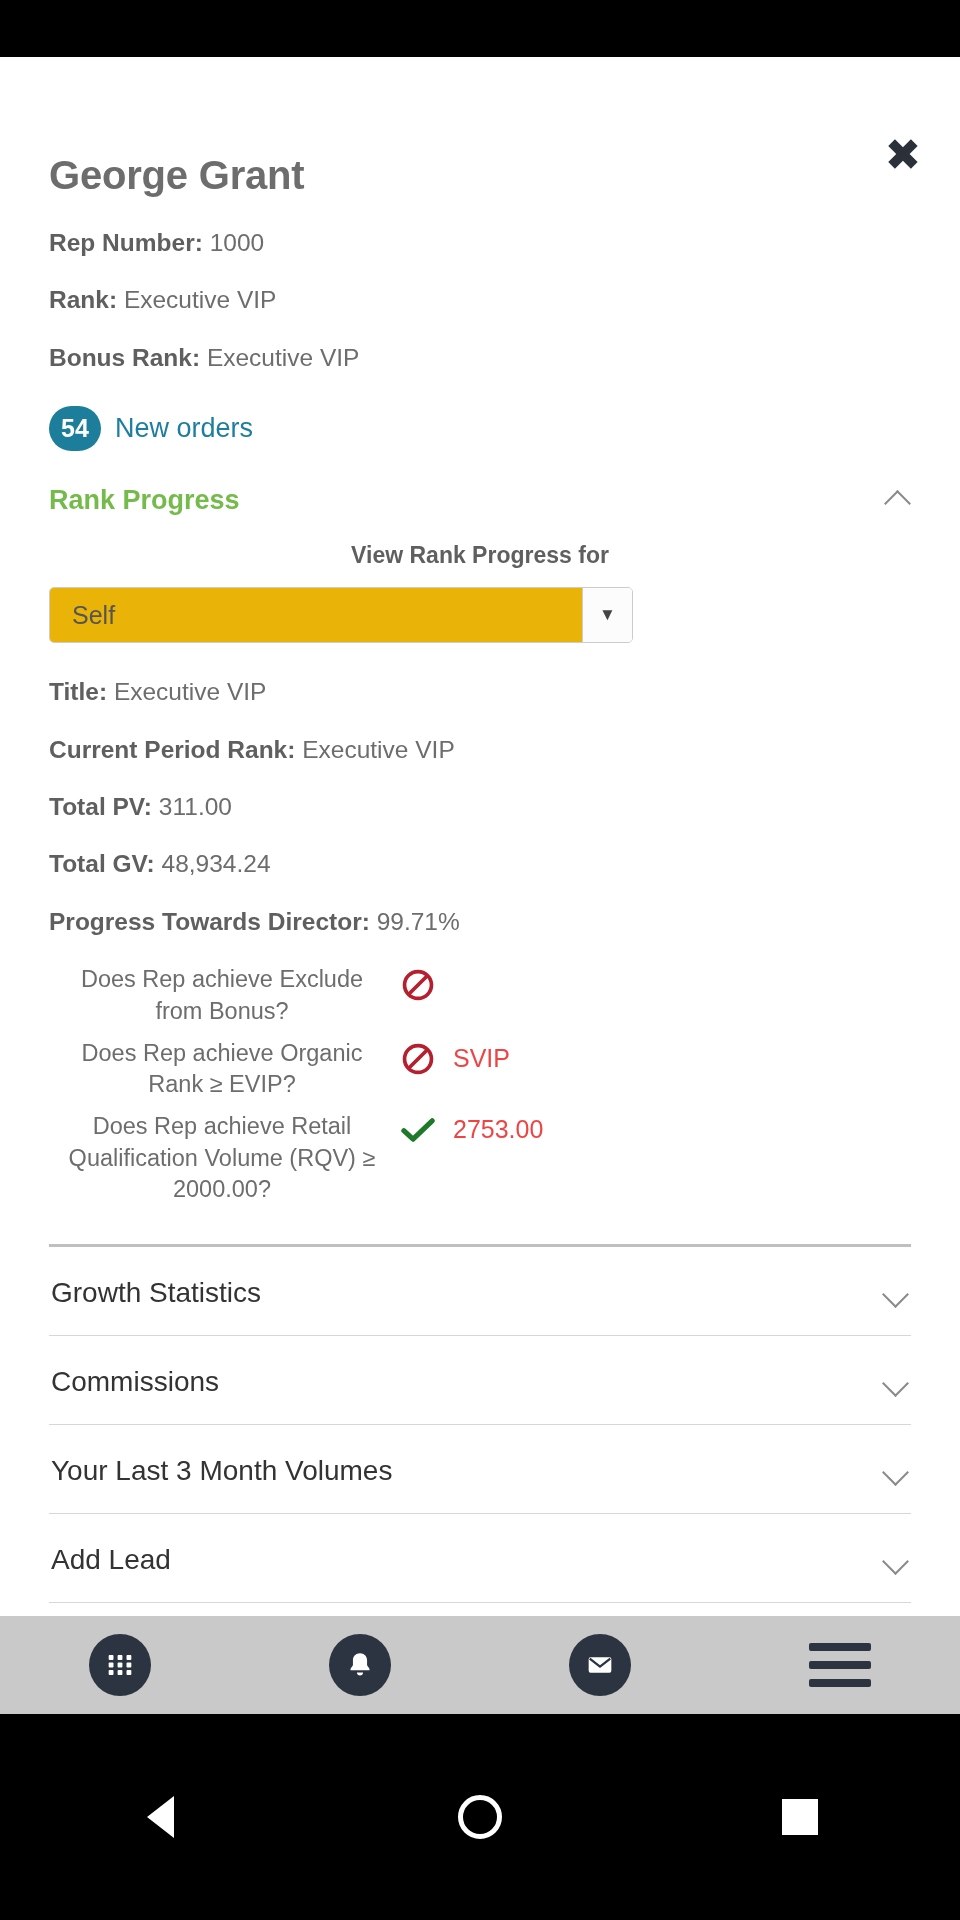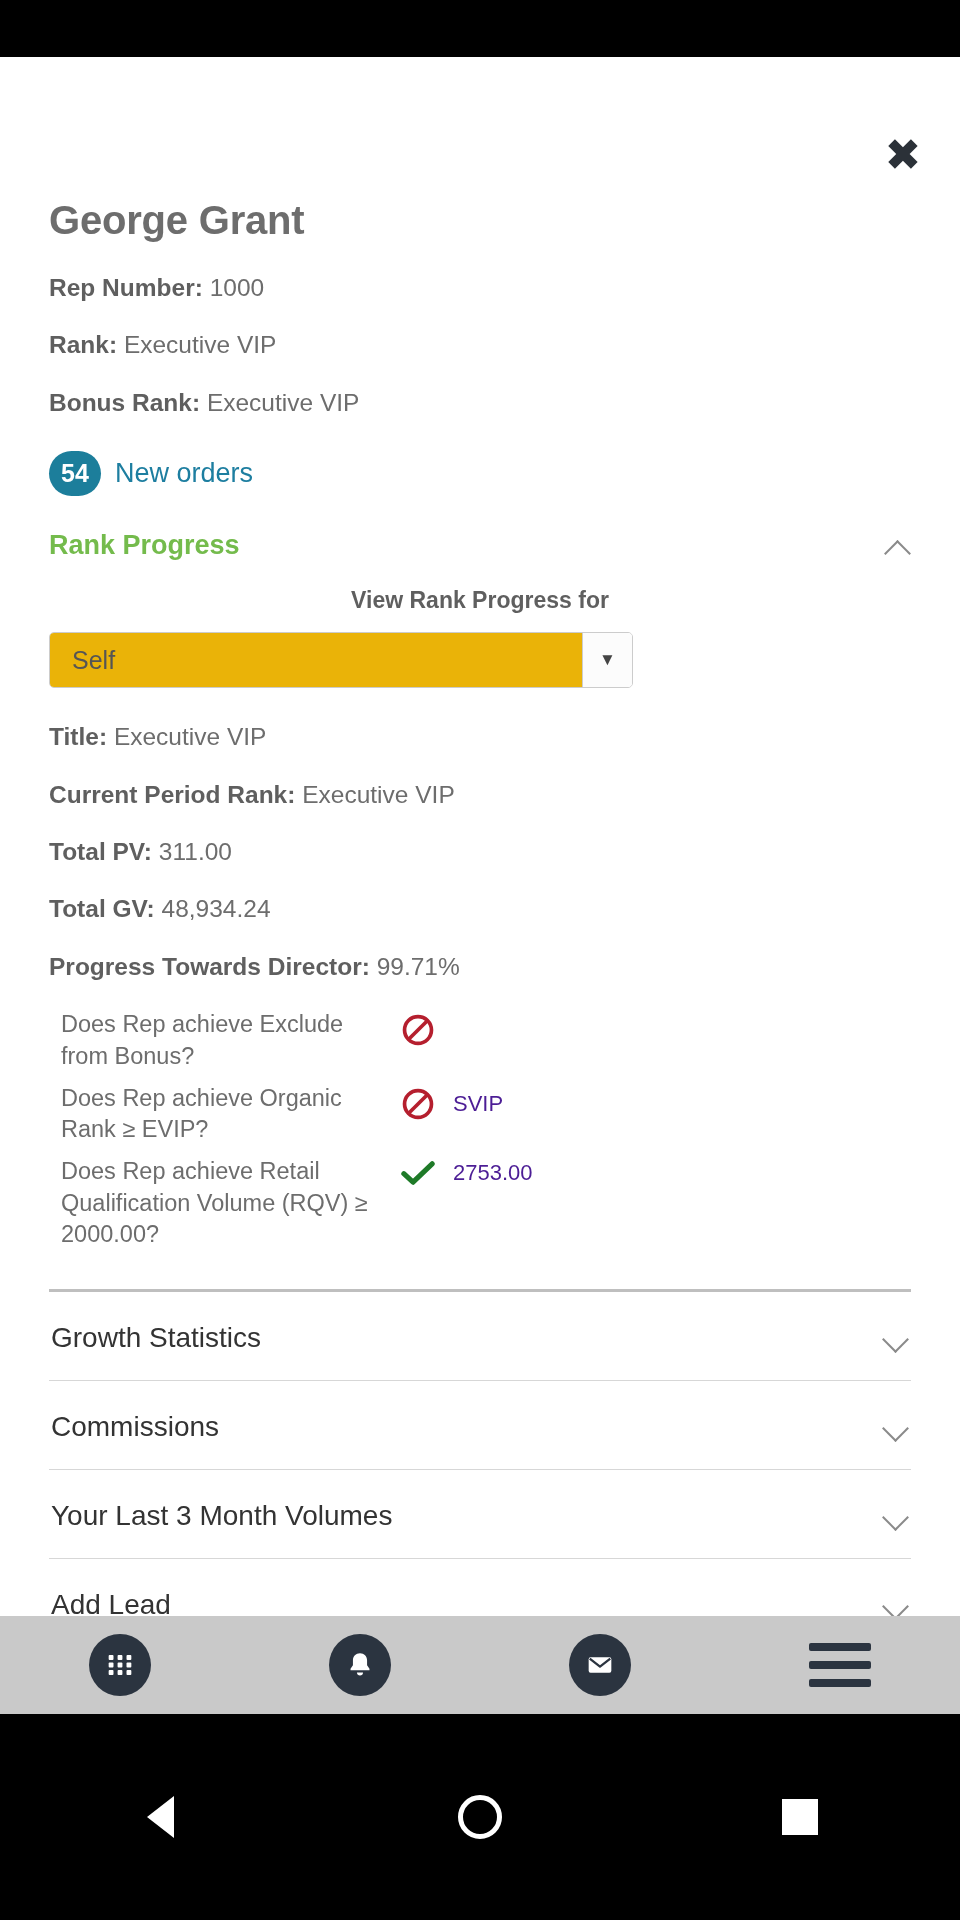--- a/index.html
+++ b/index.html
@@ -16,36 +16,36 @@
     position:absolute; top:76px; right:34px;
     width:46px; height:46px; line-height:44px; text-align:center;
     font-size:44px; font-weight:700; color:#2b3138; cursor:pointer;
     font-family:"DejaVu Sans", sans-serif;
   }
 
   .content { padding:0 49px; padding-top:96px; }
 
   .page-title {
     font-size:40px; font-weight:700; color:#6d6d6d;
-    letter-spacing:-0.2px; margin-bottom:30px;margin-top:45px;
+    letter-spacing:-0.2px; margin-bottom:30px;
   }
 
   .kv { font-size:24.5px; color:#6d6d6d; margin-bottom:28px; line-height:1.2; }
   .kv b { font-weight:700; color:#5f5f5f; }
 
   .orders-row { display:flex; align-items:center; gap:14px; margin-top:34px; margin-bottom:34px; }
   .badge {
     min-width:52px; height:45px; padding:0 12px; border-radius:26px;
     background:#1c7e9b; color:#fff; font-size:25px; font-weight:700;
     display:flex; align-items:center; justify-content:center;
   }
   .orders-link { color:#1d7ea0; font-size:27px; }
 
   .accordion-head {
-    display:flex; align-items:flex-end; justify-content:space-between;
+    display:flex; align-items:flex-start; justify-content:space-between;
     margin-top:24px; margin-bottom:26px;
   }
   .accordion-head .title { color:#74bb4c; font-size:27px; font-weight:700; }
   .chev { width:26px; height:26px; position:relative; flex:0 0 auto; }
   .chev::before {
     content:""; position:absolute; left:3px; top:6px;
     width:17px; height:17px;
     border-left:2.6px solid #8a8a8a; border-bottom:2.6px solid #8a8a8a;
   }
   .chev.up::before { transform:rotate(135deg); top:9px; }
@@ -60,31 +60,31 @@
   .select-value {
     flex:1; display:flex; align-items:center; padding-left:22px;
     font-size:25px; color:#555; background:#eab308;
   }
   .select-arrow {
     width:50px; border-left:1px solid #ccc; background:#fcfcfc;
     display:flex; align-items:center; justify-content:center;
     font-size:17px; color:#444;
   }
 
-  .crit-list { margin-top:16px; }
+  .crit-list { margin-top:16px;text-align:center; }
   .crit-row { display:flex; align-items:flex-start; margin-bottom:10px; }
   .crit-q {
     width:352px; padding-left:12px; padding-right:18px;
     font-size:23.5px; color:#6d6d6d; line-height:1.35;
   }
   .crit-status { display:flex; align-items:center; gap:18px; padding-top:4px; }
 
   .icon-deny { width:34px; height:34px; flex:0 0 auto; }
   .icon-check { width:34px; height:26px; flex:0 0 auto; }
-  .crit-val { font-size:22px; color:#4c1d95; }
+  .crit-val { font-size:25px; color:#ef4444; }
 
   .rule { height:3px; background:#bfbfbf; margin:38px 0 0 0; }
 
   .acc-item { border-bottom:1.5px solid #d7d7d7; }
   .acc-item .row {
     display:flex; align-items:flex-end; justify-content:space-between;
     padding:30px 2px 26px 2px;
   }
   .acc-item .row .lbl { font-size:28px; color:#333; }
 

